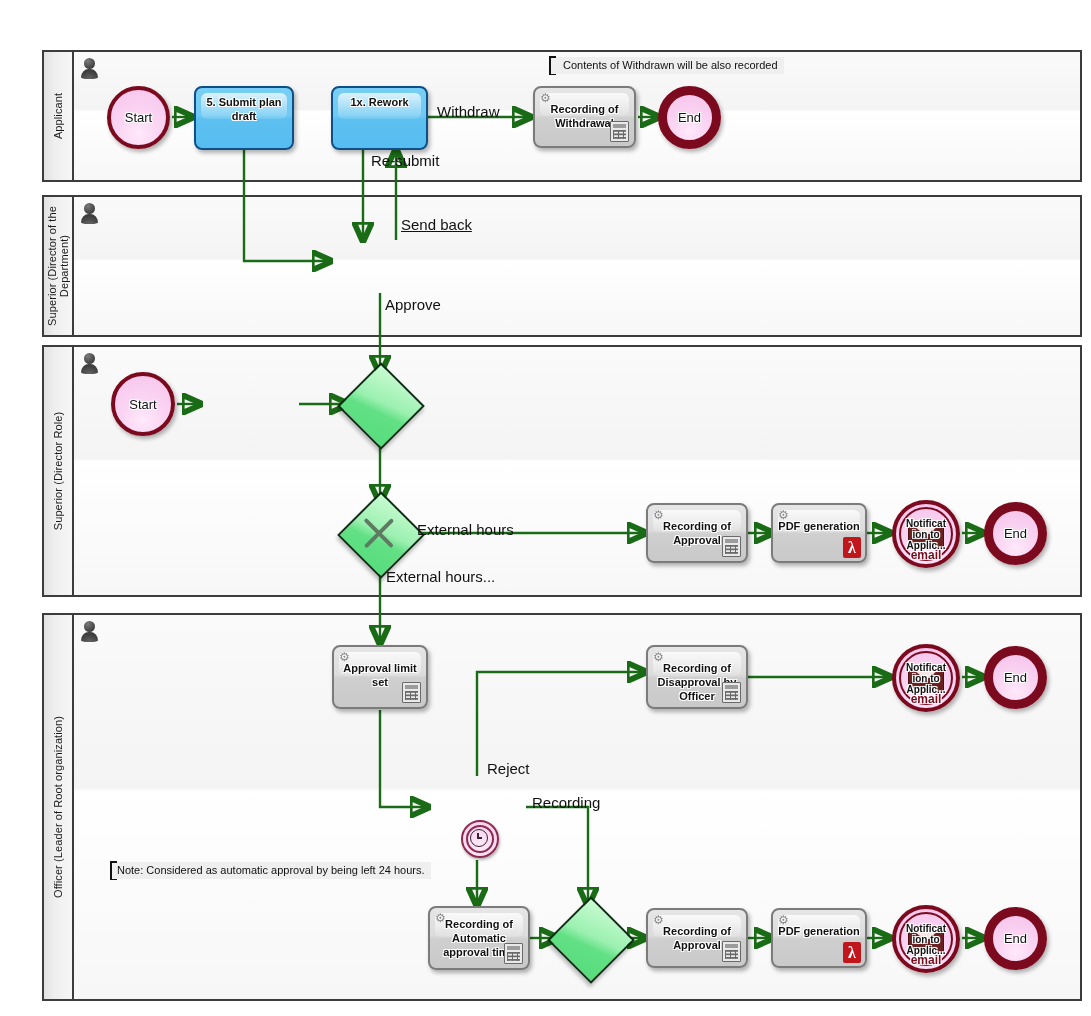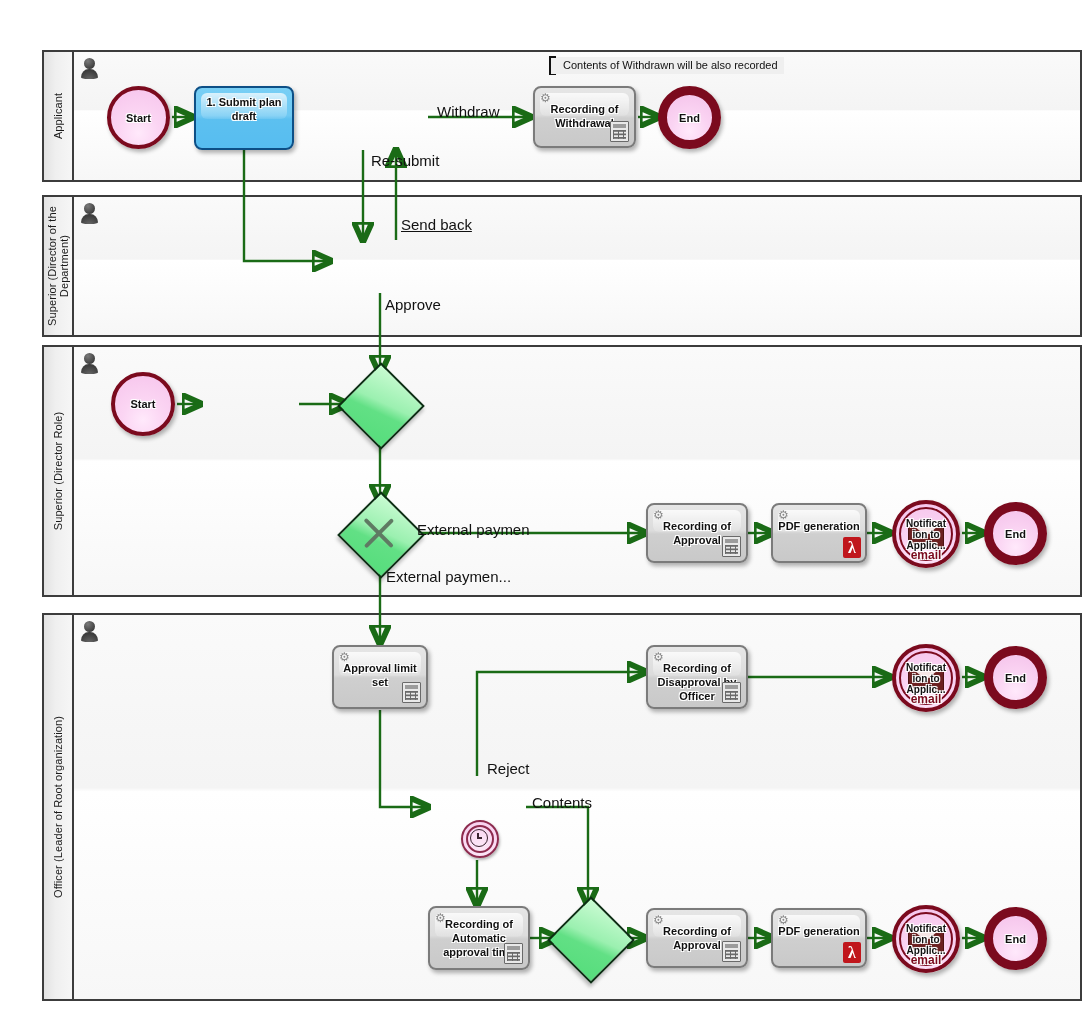--- a/index.html
+++ b/index.html
@@ -22,21 +22,21 @@
   .node{position:absolute;box-sizing:border-box;}
 
   
   .evt{border-radius:50%;display:flex;align-items:center;justify-content:center;}
   .evt-start{border:4px solid #7b0a1e;
       background:radial-gradient(circle at 50% 78%,#ffe9fb 0%,#fbd5f3 40%,#f6c4ec 100%);
       box-shadow:2px 3px 4px rgba(0,0,0,.30);}
   .evt-end{border:9px solid #7b0a1e;
       background:radial-gradient(circle at 50% 80%,#ffe9fb 0%,#fad3f2 45%,#f4c2ea 100%);
       box-shadow:2px 3px 4px rgba(0,0,0,.30);}
-  .evt-label{font-size:11px;font-weight:bold;color:#111;
+  .evt-label{font-size:13px;font-weight:normal;color:#111;
       text-shadow:1px 1px 0 #fff,-1px 1px 0 #fff,1px -1px 0 #fff,-1px -1px 0 #fff;}
 
   
   .evt-msg{border:4px solid #7b0a1e;border-radius:50%;
       background:radial-gradient(circle at 50% 80%,#ffe9fb 0%,#fad3f2 45%,#f4c2ea 100%);
       box-shadow:2px 3px 4px rgba(0,0,0,.30);}
   .evt-msg-inner{position:absolute;left:3px;top:3px;right:3px;bottom:3px;border:2px solid #7b0a1e;border-radius:50%;}
   .env{position:absolute;left:50%;top:50%;transform:translate(-50%,-50%);width:34px;height:24px;
       background:#6b2020;border:1px solid #4d1313;}
   .env:after{content:"";position:absolute;left:0;top:0;width:0;height:0;
@@ -212,23 +212,26 @@
     <line x1="866" y1="938" x2="890" y2="938" marker-end="url(#ah)"></line>
 
     <line x1="962" y1="938" x2="983" y2="938" marker-end="url(#ah)"></line>
   </svg>
 
   <div class="node evt evt-start" style="left:107px;top:86px;width:63px;height:63px;">
     <span class="evt-label">Start</span>
   </div>
 
   <div class="node task" style="left:194px;top:86px;width:100px;height:64px;">
-    <div class="task-lbl">1. Submit plan draft</div>
-  </div>
-
+    <div class="task-lbl">5. Submit plan draft</div>
+  </div>
+
+  <div class="node task" style="left:331px;top:86px;width:97px;height:64px;">
+    <div class="task-lbl">1x. Rework</div>
+  </div>
 
   <div class="node stask" style="left:533px;top:86px;width:103px;height:62px;">
     <span class="gear">⚙</span>
     <div class="stask-lbl">Recording of Withdrawal</div>
     <span class="calc"></span>
   </div>
 
   <div class="node evt evt-end" style="left:658px;top:86px;width:63px;height:63px;">
     <span class="evt-label">End</span>
   </div>
@@ -251,22 +254,22 @@
   <div class="gw" style="left:350px;top:375px;width:58px;height:58px;">
     <div class="dia"></div>
   </div>
 
   <div class="gw" style="left:350px;top:504px;width:58px;height:58px;">
     <div class="dia"></div>
     <div class="xm"></div>
     <div class="xm xm2"></div>
   </div>
 
-  <div class="flab" style="left:417px;top:521px;">External paymen</div>
-  <div class="flab" style="left:386px;top:568px;">External paymen...</div>
+  <div class="flab" style="left:417px;top:521px;">External hours</div>
+  <div class="flab" style="left:386px;top:568px;">External hours...</div>
 
   <div class="node stask" style="left:646px;top:503px;width:102px;height:60px;">
     <span class="gear">⚙</span>
     <div class="stask-lbl">Recording of Approval</div>
     <span class="calc"></span>
   </div>
 
   <div class="node stask" style="left:771px;top:503px;width:96px;height:60px;">
     <span class="gear">⚙</span>
     <div class="stask-lbl">PDF generation</div>
@@ -306,22 +309,25 @@
   <div class="node evt evt-end" style="left:984px;top:646px;width:63px;height:63px;">
     <span class="evt-label">End</span>
   </div>
 
   <div class="timer" style="left:461px;top:820px;">
     <div class="timer-in"></div>
     <div class="clock"></div>
   </div>
 
   <div class="flab" style="left:487px;top:760px;">Reject</div>
-  <div class="flab" style="left:532px;top:794px;">Contents</div>
-
+  <div class="flab" style="left:532px;top:794px;">Recording</div>
+
+  <div class="note" style="left:110px;top:862px;">
+    <span>Note: Considered as automatic approval by being left 24 hours.</span>
+  </div>
 
   <div class="node stask" style="left:428px;top:906px;width:102px;height:64px;">
     <span class="gear">⚙</span>
     <div class="stask-lbl" style="top:9px;">Recording of Automatic approval time</div>
     <span class="calc"></span>
   </div>
 
   <div class="gw" style="left:560px;top:909px;width:58px;height:58px;">
     <div class="dia"></div>
   </div>

